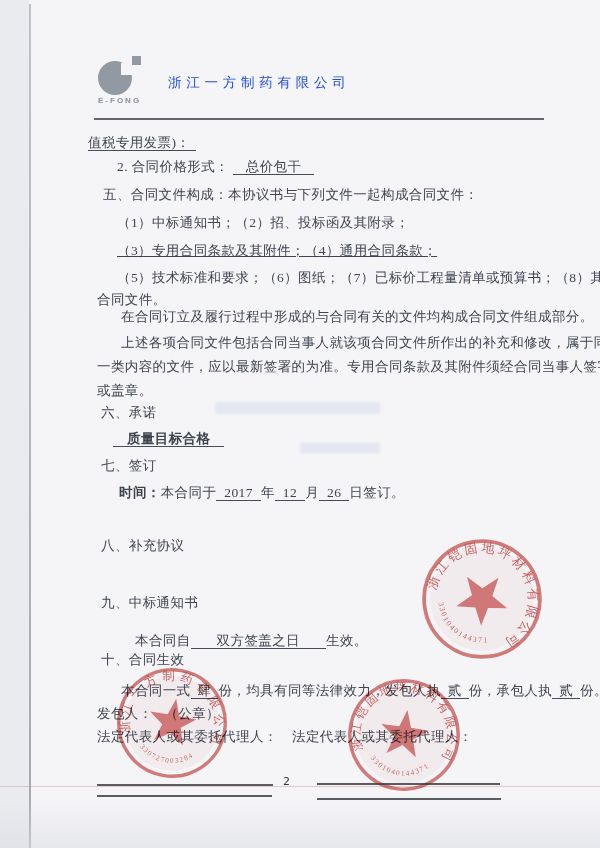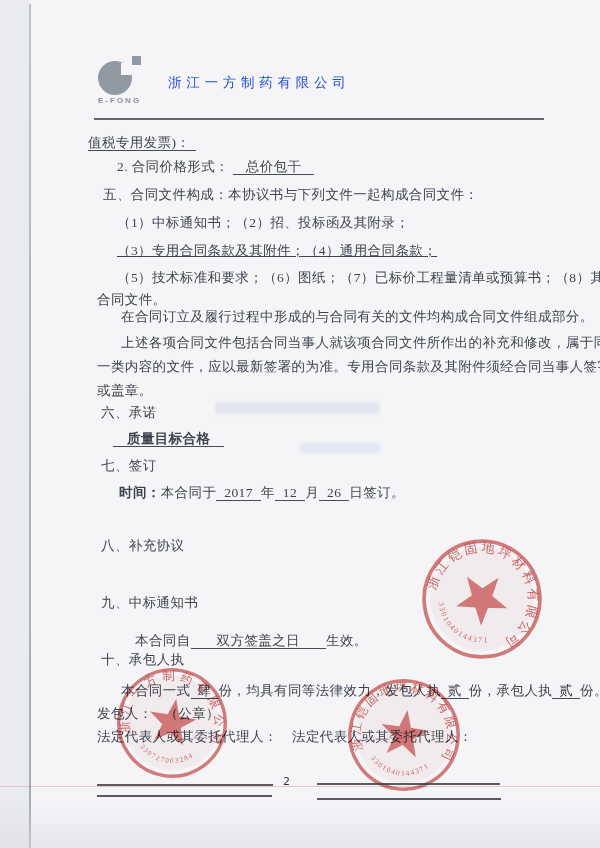--- a/index.html
+++ b/index.html
@@ -102,21 +102,21 @@
   </div>
 
 
   <div class="line" style="left:101px;top:537px;">八、补充协议</div>
 
   <div class="line" style="left:101px;top:594px;">九、中标通知书</div>
   <div class="line" style="left:135px;top:622px;margin-top:10px;">
     <span>本合同自</span><span class="u-wide">双方签盖之日</span><span>生效。</span>
   </div>
 
-  <div class="line" style="left:101px;top:651px;">十、承包人执</div>
+  <div class="line" style="left:101px;top:651px;">十、合同生效</div>
   <div class="line" style="left:121px;top:682px;">
     <span>本合同一式</span><span class="u-ch">肆</span><span>份，均具有同等法律效力，发包人执</span><span class="u-ch">贰</span><span>份，承包人执</span><span class="u-ch">贰</span><span>份。</span>
   </div>
 
   <div class="line" style="left:97px;top:705px;">
     <span>发包人：</span>
     <span style="margin-left:8px;">（公章）</span>
   </div>
   <div class="line" style="left:97px;top:728px;">法定代表人或其委托代理人：</div>
   <div class="line" style="left:292px;top:728px;">法定代表人或其委托代理人：</div>

